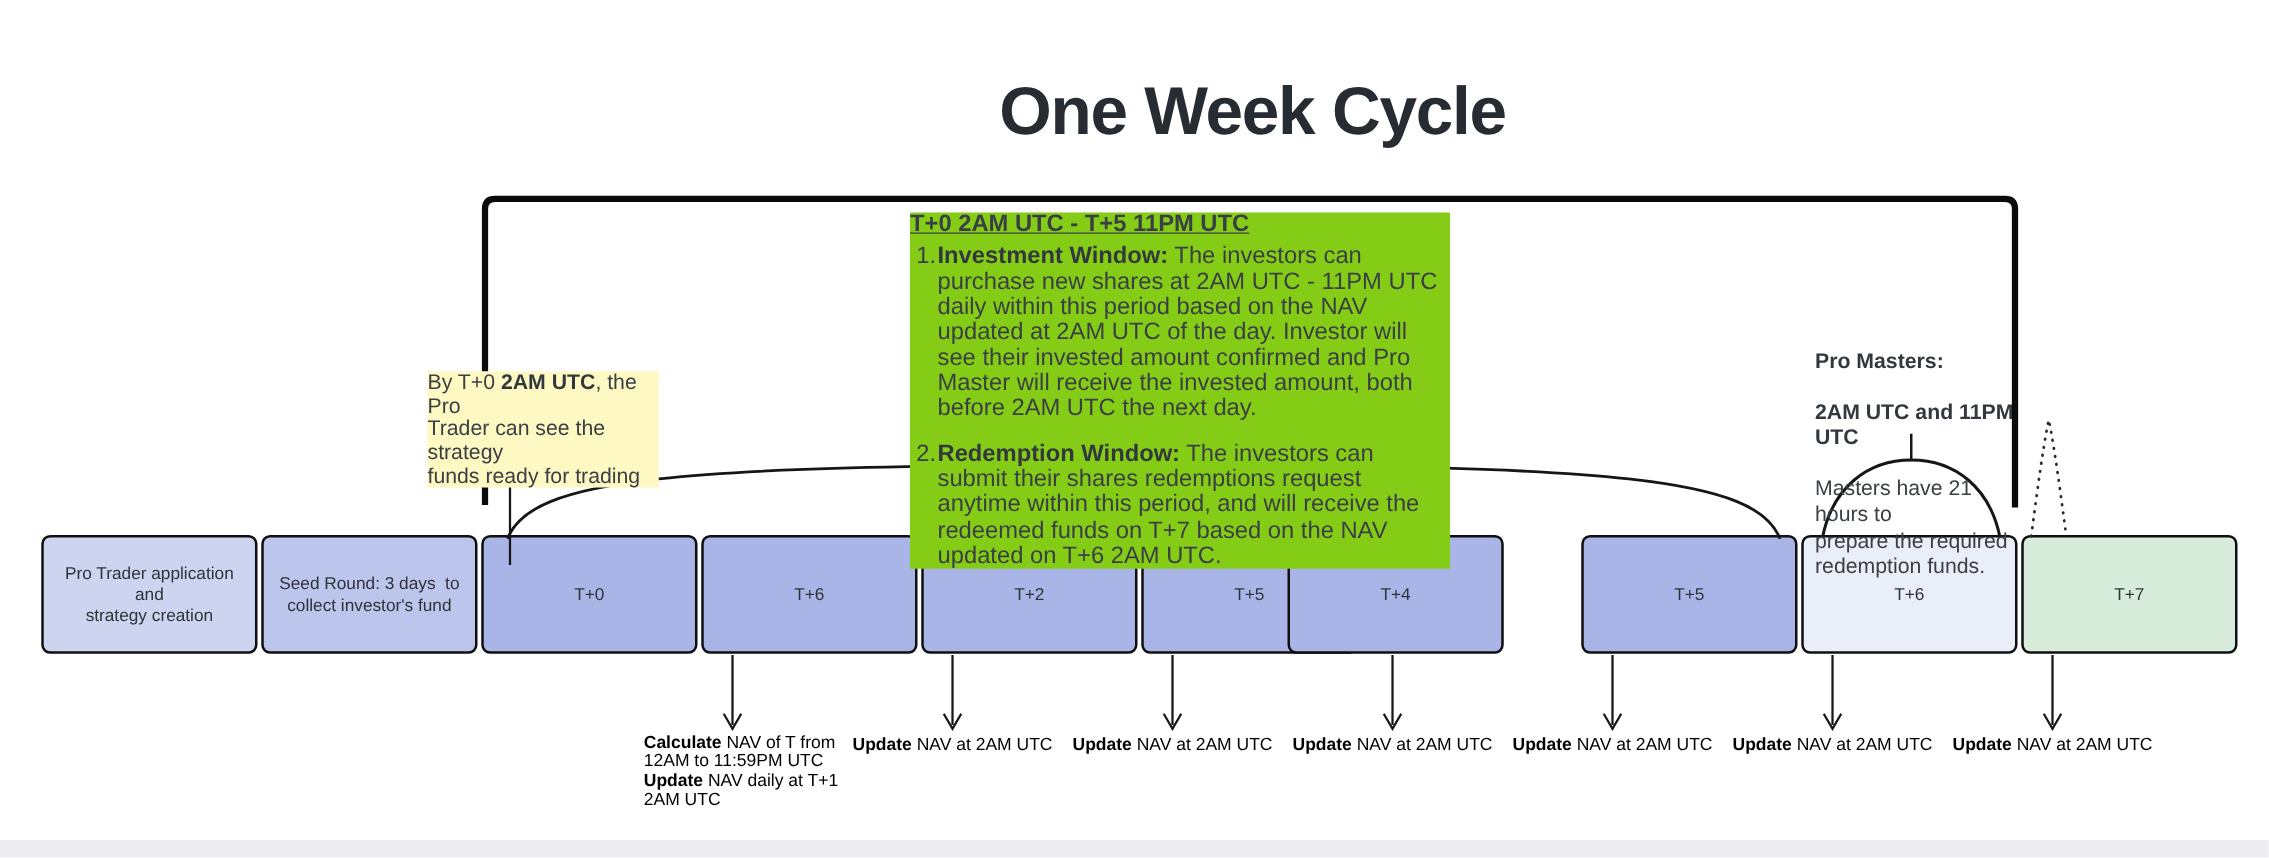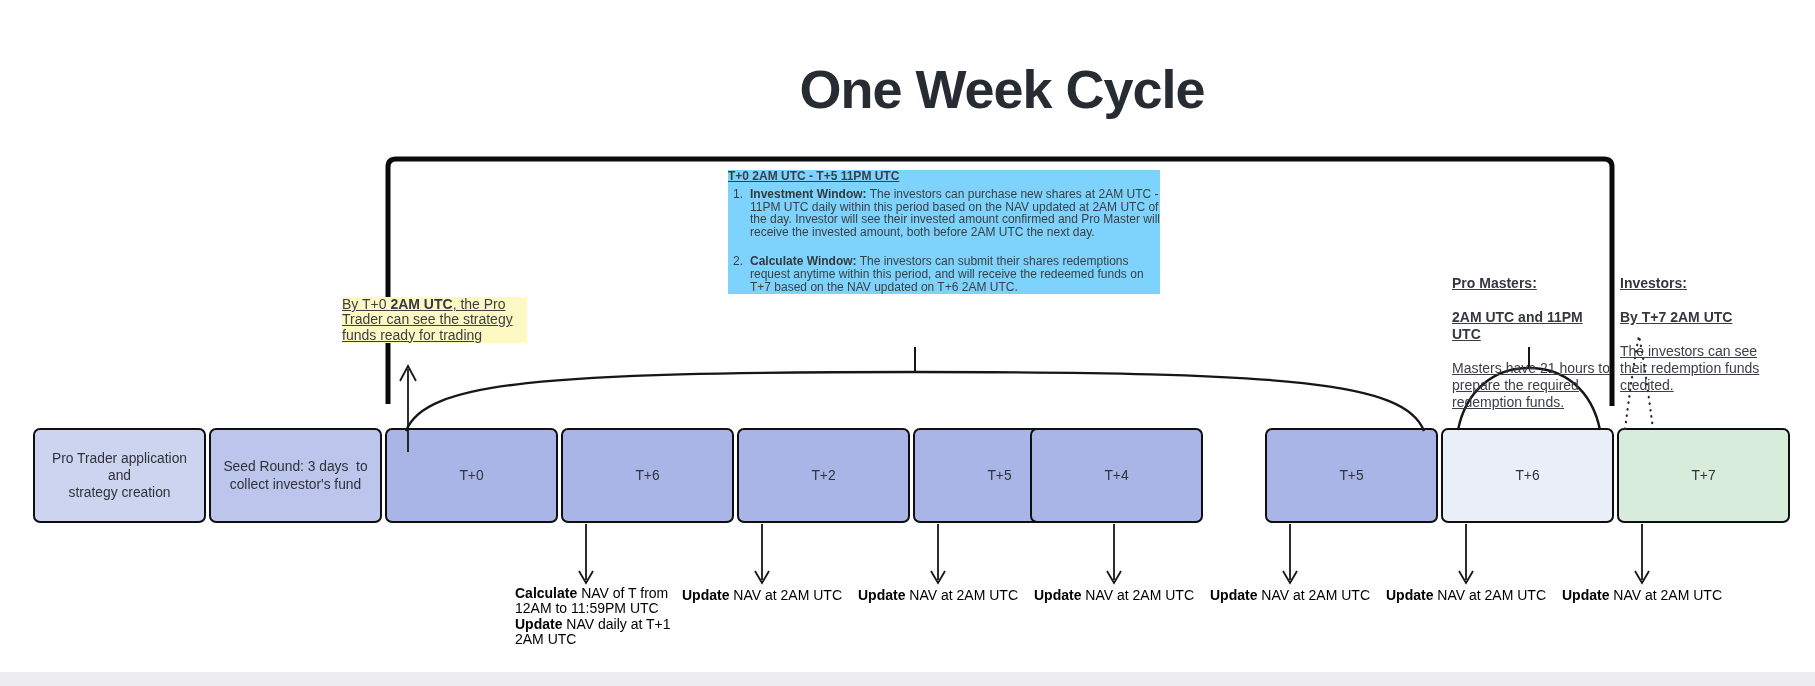--- a/index.html
+++ b/index.html
@@ -16,29 +16,29 @@
           border-radius:7px; display:flex; align-items:center; justify-content:center;
           text-align:center; font-size:13.8px; color:#2e3338; z-index:2; }
   .tbox-label { white-space:pre-wrap; line-height:1.25; padding:0 8px; }
   .fill-stage1 { background:#cdd4ef; }
   .fill-stage2 { background:#bcc5ec; }
   .fill-day    { background:#a9b5e6;justify-content:center; }
   .fill-t6     { background:#e9eef8; }
   .fill-t7     { background:#d8ecdc; }
 
   
-  .center-block { position:absolute; left:728px; top:170px; width:432px; z-index:6; background:#7dd3fc;
-                  font-size:12px; line-height:1.07; color:#3a3f45; }
+  .center-block { position:absolute; left:728px; top:170px; width:432px; z-index:6; background:#84cc16;
+                  font-size:19px; line-height:1.07; color:#3a3f45; }
   .center-heading { font-weight:700; text-decoration:underline; margin-bottom:5px; }
   .olist .oitem { display:flex; margin-top:0; }
   .olist .oitem + .oitem { margin-top:16px; }
   .onum { width:22px; flex:0 0 22px; text-align:left; padding-left:5px; }
   .otext { flex:1; }
 
-  .note { position:absolute; white-space:pre-line; font-size:14px; line-height:1.1; color:#3a3f45; z-index:6;text-decoration:underline; }
+  .note { position:absolute; white-space:pre-line; font-size:17px; line-height:1.1; color:#3a3f45; z-index:6; }
   .left-note { left:342px; top:297px; width:185px; background:#fef9c3; padding-right:4px; }
   .masters-note { left:1452px; top:258px; width:160px; line-height:1.21; }
   .investors-note { left:1620px; top:258px; width:170px; line-height:1.21; }
   .note b, .center-block b { color:#33383e; }
 
   
   .nav-note { position:absolute; z-index:6; font-size:14px; line-height:1.1; color:#000000; }
   .calc-note { left:515px; top:586px; width:190px; white-space:pre-line; }
   .upd-note { top:588px; transform:translateX(-50%); white-space:nowrap; }
 
@@ -135,42 +135,35 @@
 
   <div class="center-block">
     <div class="center-heading">T+0 2AM UTC - T+5 11PM UTC</div>
     <div class="olist">
       <div class="oitem">
         <span class="onum">1.</span>
         <span class="otext"><b>Investment Window:</b><span> The investors can purchase new shares at 2AM UTC - 11PM UTC daily within this period based on the NAV updated at 2AM UTC of the day. Investor will see their invested amount confirmed and Pro Master will receive the invested amount, both before 2AM UTC the next day.</span></span>
       </div>
       <div class="oitem">
         <span class="onum">2.</span>
-        <span class="otext"><b>Calculate Window:</b><span> The investors can submit their shares redemptions request anytime within this period, and will receive the redeemed funds on T+7 based on the NAV updated on T+6 2AM UTC.</span></span>
+        <span class="otext"><b>Redemption Window:</b><span> The investors can submit their shares redemptions request anytime within this period, and will receive the redeemed funds on T+7 based on the NAV updated on T+6 2AM UTC.</span></span>
       </div>
     </div>
   </div>
 
   <div class="note left-note"><span>By T+0 </span><b>2AM UTC</b><span>, the Pro
 Trader can see the strategy
 funds ready for trading</span></div>
 
   <div class="note masters-note">
     <b>Pro Masters:</b><br>
     <b>2AM UTC and 11PM UTC</b><br>
     <span>Masters have 21 hours to
 prepare the required
 redemption funds.</span>
-  </div>
-  <div class="note investors-note">
-    <b>Investors:</b><br>
-    <b>By T+7 2AM UTC</b><br>
-    <span>The investors can see
-their redemption funds
-credited.</span>
   </div>
 
   <div class="nav-note calc-note"><b>Calculate</b><span> NAV of T from
 12AM to 11:59PM UTC
 </span><b>Update</b><span> NAV daily at T+1
 2AM UTC</span></div>
 
   <div class="nav-note upd-note" style="left:762px"><b>Update</b><span> NAV at 2AM UTC</span></div>
   <div class="nav-note upd-note" style="left:938px"><b>Update</b><span> NAV at 2AM UTC</span></div>
   <div class="nav-note upd-note" style="left:1114px"><b>Update</b><span> NAV at 2AM UTC</span></div>

